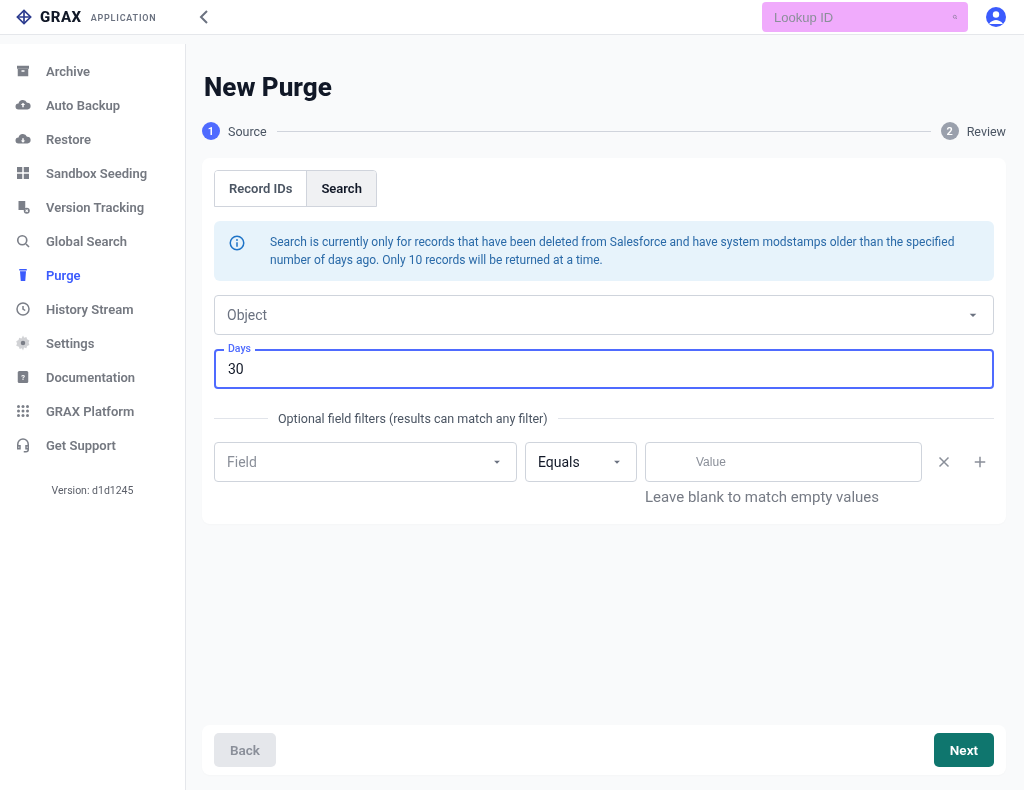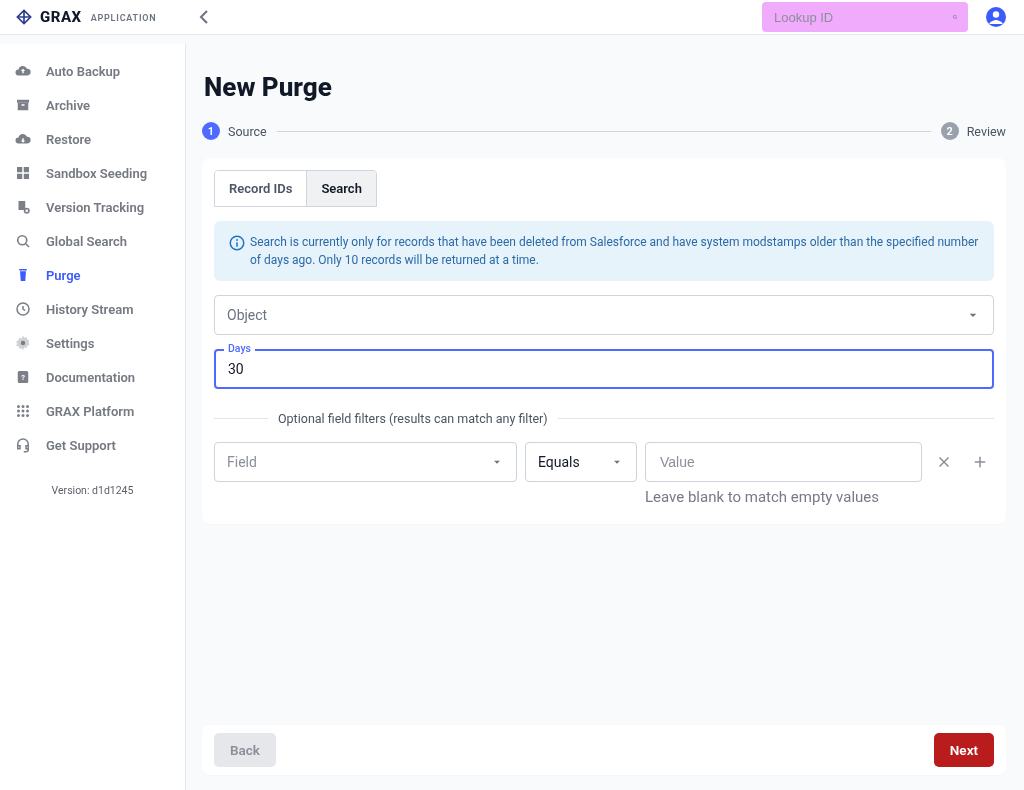--- a/index.html
+++ b/index.html
@@ -41,21 +41,21 @@
   .step-label { font-size:12.5px; color:#4b5563; }
   .stepper-line { flex:1; height:1px; background:#d0d4dc; margin:0 10px; }
 
   .card { background:#fff; border-radius:8px; padding:12px 12px 18px 12px; box-shadow:0 1px 2px rgba(0,0,0,.02); }
 
   .tabs { display:flex; border:1px solid #d0d4dc; border-radius:4px 4px 0 0; width:fit-content; overflow:hidden; margin-bottom:14px; }
   .tab { padding:10px 14px; font-size:13px; font-weight:600; color:#4b5563; cursor:pointer; background:#fff; }
   .tab + .tab { border-left:1px solid #d0d4dc; }
   .tab.active { background:#f0f1f3; color:#111827; }
 
-  .info-banner { display:flex; gap:4px; align-items:flex-start; background:#e7f3fb; border-radius:6px; padding:12px 14px; }
+  .info-banner { display:flex; gap:24px; align-items:flex-start; background:#e7f3fb; border-radius:6px; padding:12px 14px; }
   .info-banner svg { width:18px; height:18px; color:#1e73c7; flex:none; margin-top:1px; }
   .info-banner .txt { font-size:12px; line-height:1.5; color:#2a6aa8; }
 
   .field-wrap { margin-top:14px; position:relative; }
   .outlined { border:1px solid #cfd4dc; border-radius:4px; background:#fff; display:flex; align-items:center; height:40px; padding:0 12px; font-size:14px; color:#6b7280; justify-content:space-between; }
   .outlined.focus { border:2px solid #4f6bff; }
   .outlined .value { color:#111827; font-size:14px; }
   .outlined svg { width:16px; height:16px; color:#6b7280; }
   .float-label { position:absolute; top:-7px; left:10px; background:#fff; padding:0 4px; font-size:10.5px; color:#4f6bff; font-weight:500; }
 
@@ -63,30 +63,30 @@
   .divider-row .line { flex:1; height:1px; background:#e1e4ea; }
   .divider-row .lead { width:54px; height:1px; background:#e1e4ea; }
   .divider-row .label { font-size:12.5px; color:#4b5563; padding:0 10px; }
 
   .filter-row { display:flex; gap:8px; align-items:flex-start; }
   .select-box { border:1px solid #cfd4dc; border-radius:4px; background:#fff; display:flex; align-items:center; justify-content:space-between; height:40px; padding:0 12px; font-size:14px;text-align:center; }
   .select-box .ph { color:#8a8f99; }
   .select-box .val { color:#111827; }
   .select-box svg { width:14px; height:14px; color:#6b7280; }
   .input-box { border:1px solid #cfd4dc; border-radius:4px; height:40px; padding:0 12px; font-size:14px; background:#fff; display:flex; align-items:center; }
-  .input-box input { border:0; outline:0; width:100%; font-size:14px; }
+  .input-box input { border:0; outline:0; width:100%; font-size:12px;margin-left:36px; }
   .helper { font-size:15px; color:#767b85; margin-top:6px; }
 
   .icon-btn { width:28px; height:40px; display:flex; align-items:center; justify-content:center; color:#8a8f99; }
   .icon-btn svg { width:18px; height:18px; }
 
   .footer { position:absolute; left:0; right:0; bottom:15px; background:#fff; border-radius:8px; height:50px; display:flex; align-items:center; justify-content:space-between; padding:0 12px; margin:0 18px 0 16px; box-shadow:0 1px 2px rgba(0,0,0,.02); }
   .btn { display:inline-flex; align-items:center; justify-content:center; height:34px; padding:0 16px; border-radius:5px; font-size:13.5px; font-weight:600; cursor:pointer; }
   .btn.back { background:#e5e7eb; color:#8a8f99; }
-  .btn.next { background:#b91c1c; color:#fff; }
+  .btn.next { background:#0f766e; color:#fff; }
 
   input::placeholder { color:#8a8f99; }
 </style>
 </head>
 <body>
 
 <div class="topbar">
   <div class="logo">
     <svg class="logo-mark" viewBox="0 0 24 24">
       <g fill="none" stroke="#2c3b8f" stroke-width="2">
@@ -116,32 +116,32 @@
         <circle cx="12" cy="9.5" r="3.2" fill="#fff"></circle>
         <path d="M5 19c1.8-3 5-4 7-4s5.2 1 7 4" fill="#fff"></path>
       </svg>
   </div>
 </div>
 
 <div class="sidebar">
   <div class="menu">
     <div class="menu-item">
       <svg viewBox="0 0 24 24">
-          <path fill="currentColor" d="M6 18a4 4 0 010-8 6 6 0 0111.3-1A4.5 4.5 0 0118 18H6z"></path>
-          <path fill="#fff" d="M12 9l3 3h-2v3h-2v-3H9l3-3z"></path>
-        </svg>
-      <span>Auto Backup</span>
-    </div>
-    <div class="menu-item">
-      <svg viewBox="0 0 24 24">
           <rect x="4" y="5" width="16" height="4" fill="currentColor"></rect>
           <rect x="5" y="9" width="14" height="10" fill="currentColor"></rect>
           <rect x="10" y="11" width="4" height="2" fill="#fff"></rect>
         </svg>
       <span>Archive</span>
+    </div>
+    <div class="menu-item">
+      <svg viewBox="0 0 24 24">
+          <path fill="currentColor" d="M6 18a4 4 0 010-8 6 6 0 0111.3-1A4.5 4.5 0 0118 18H6z"></path>
+          <path fill="#fff" d="M12 9l3 3h-2v3h-2v-3H9l3-3z"></path>
+        </svg>
+      <span>Auto Backup</span>
     </div>
     <div class="menu-item">
       <svg viewBox="0 0 24 24">
           <path fill="currentColor" d="M6 18a4 4 0 010-8 6 6 0 0111.3-1A4.5 4.5 0 0118 18H6z"></path>
           <path fill="#fff" d="M12 17l-3-3h2v-3h2v3h2l-3 3z"></path>
         </svg>
       <span>Restore</span>
     </div>
     <div class="menu-item">
       <svg viewBox="0 0 24 24">

